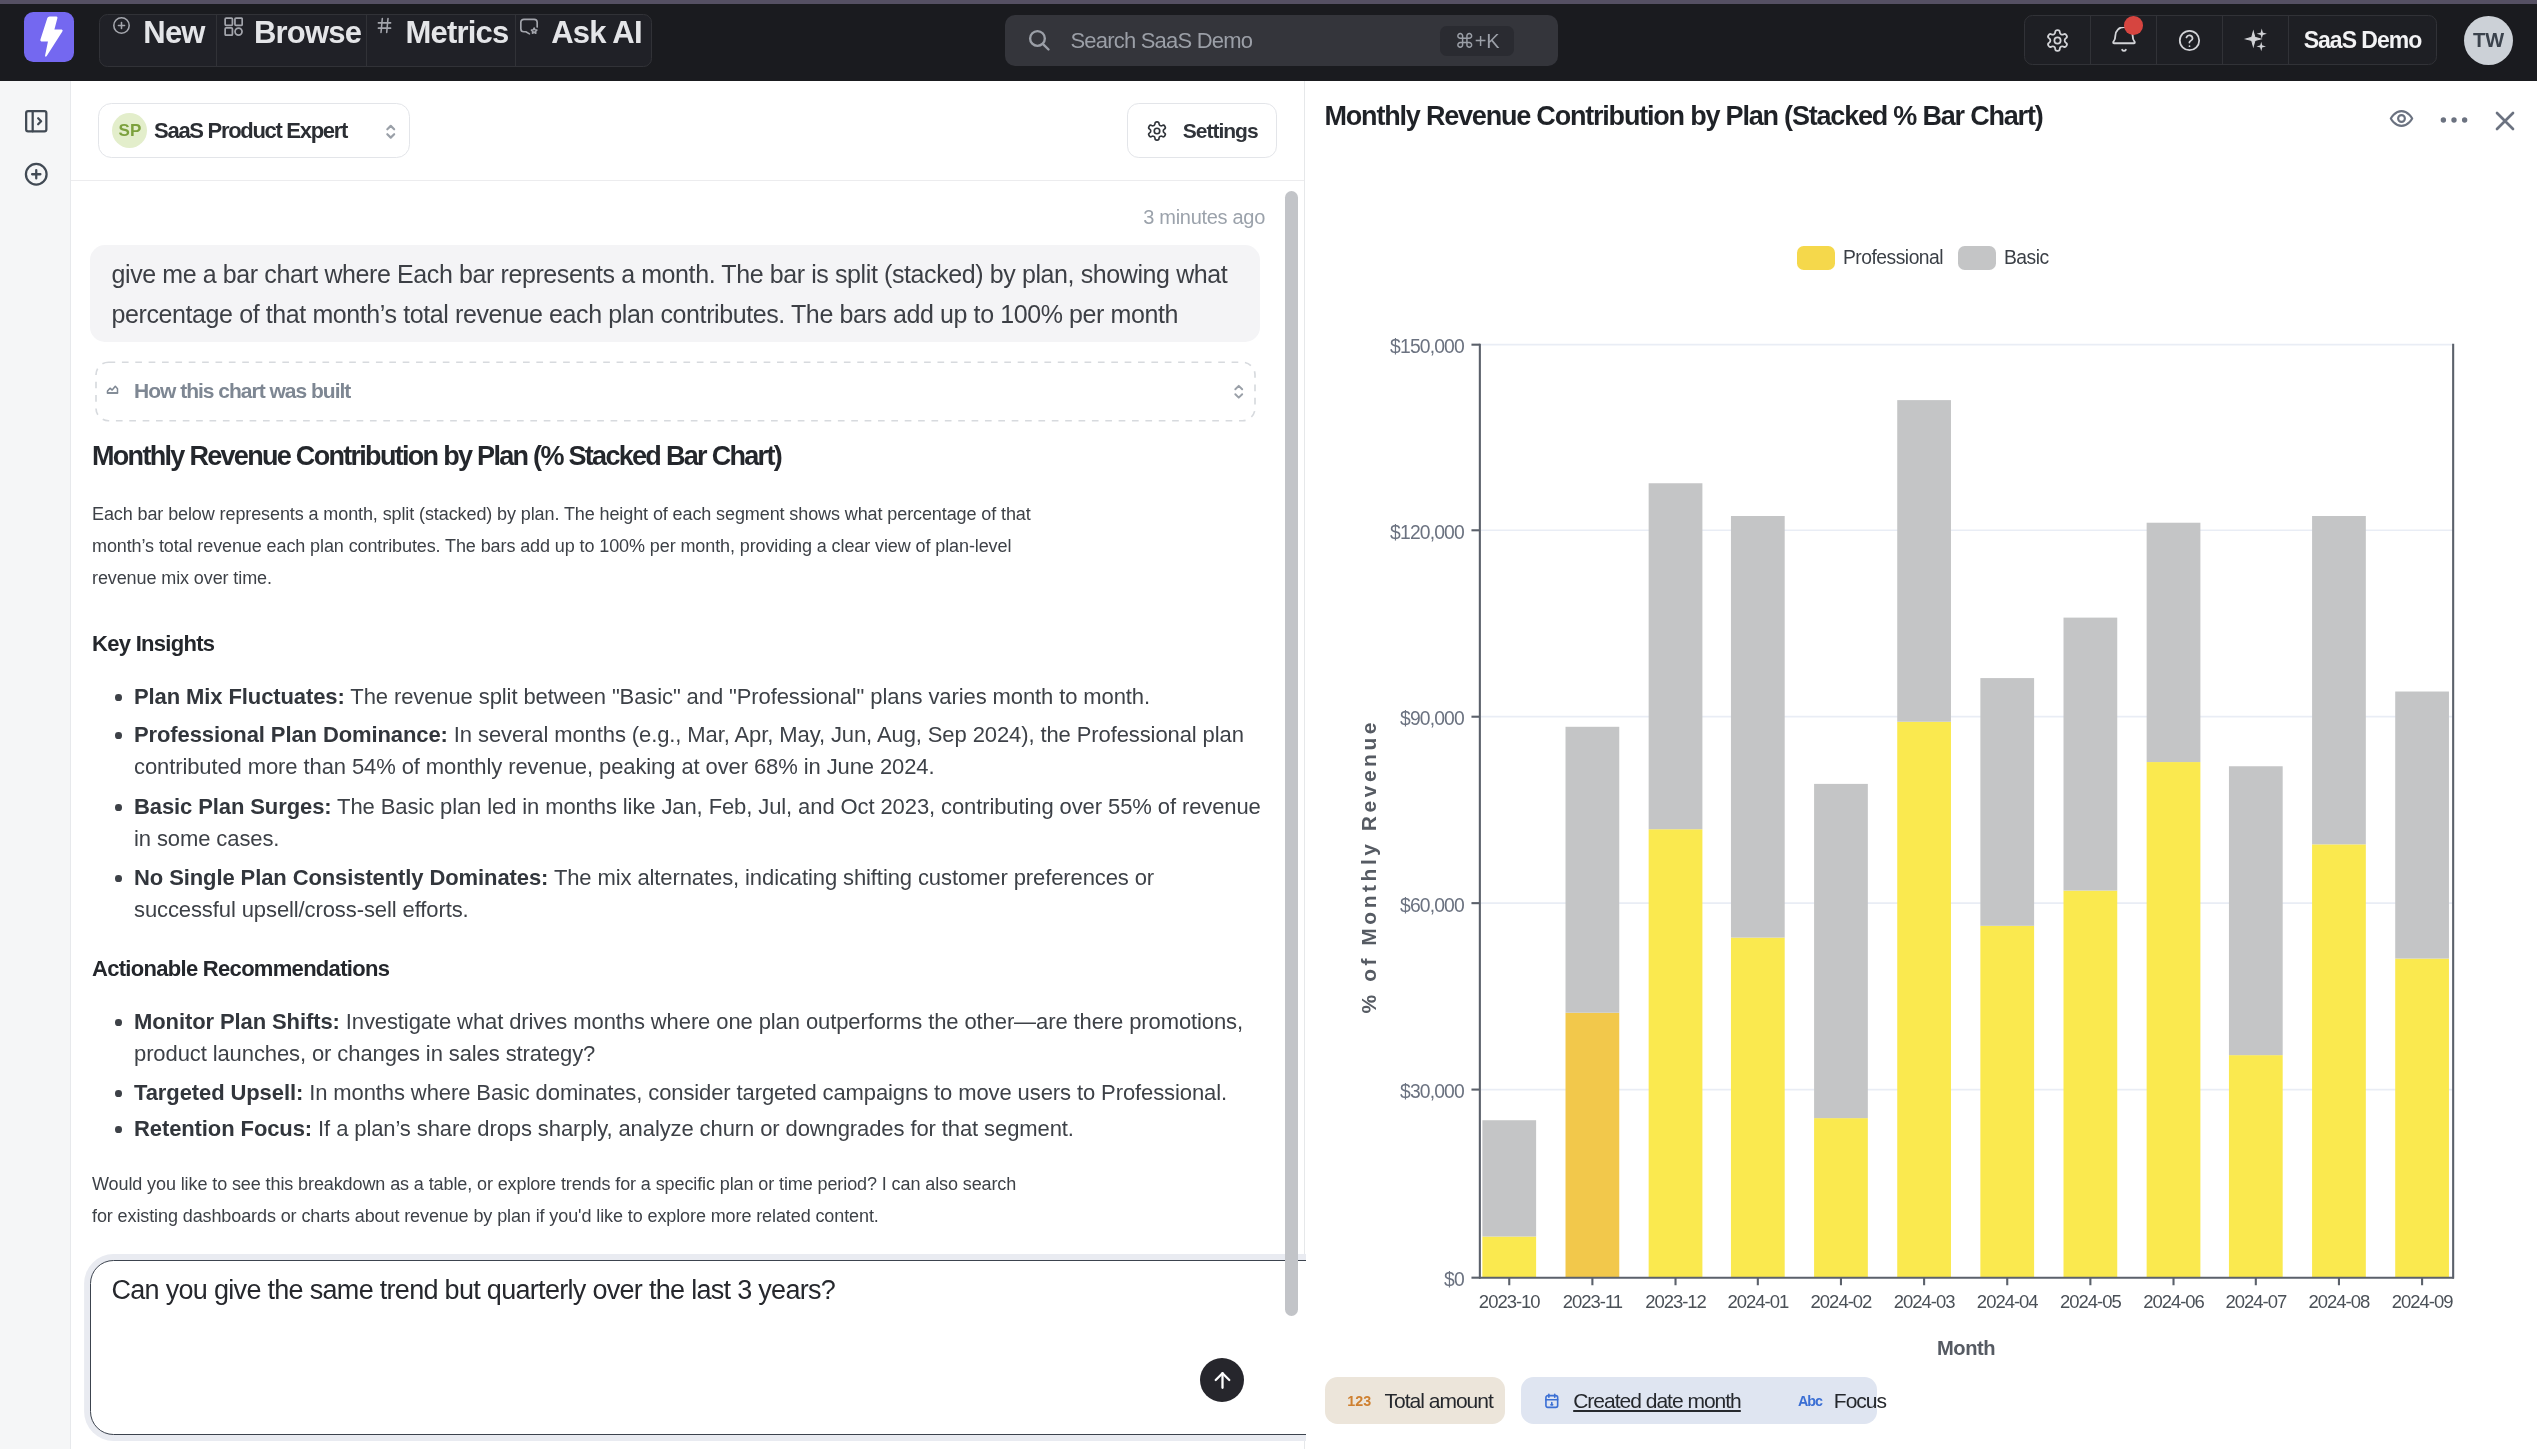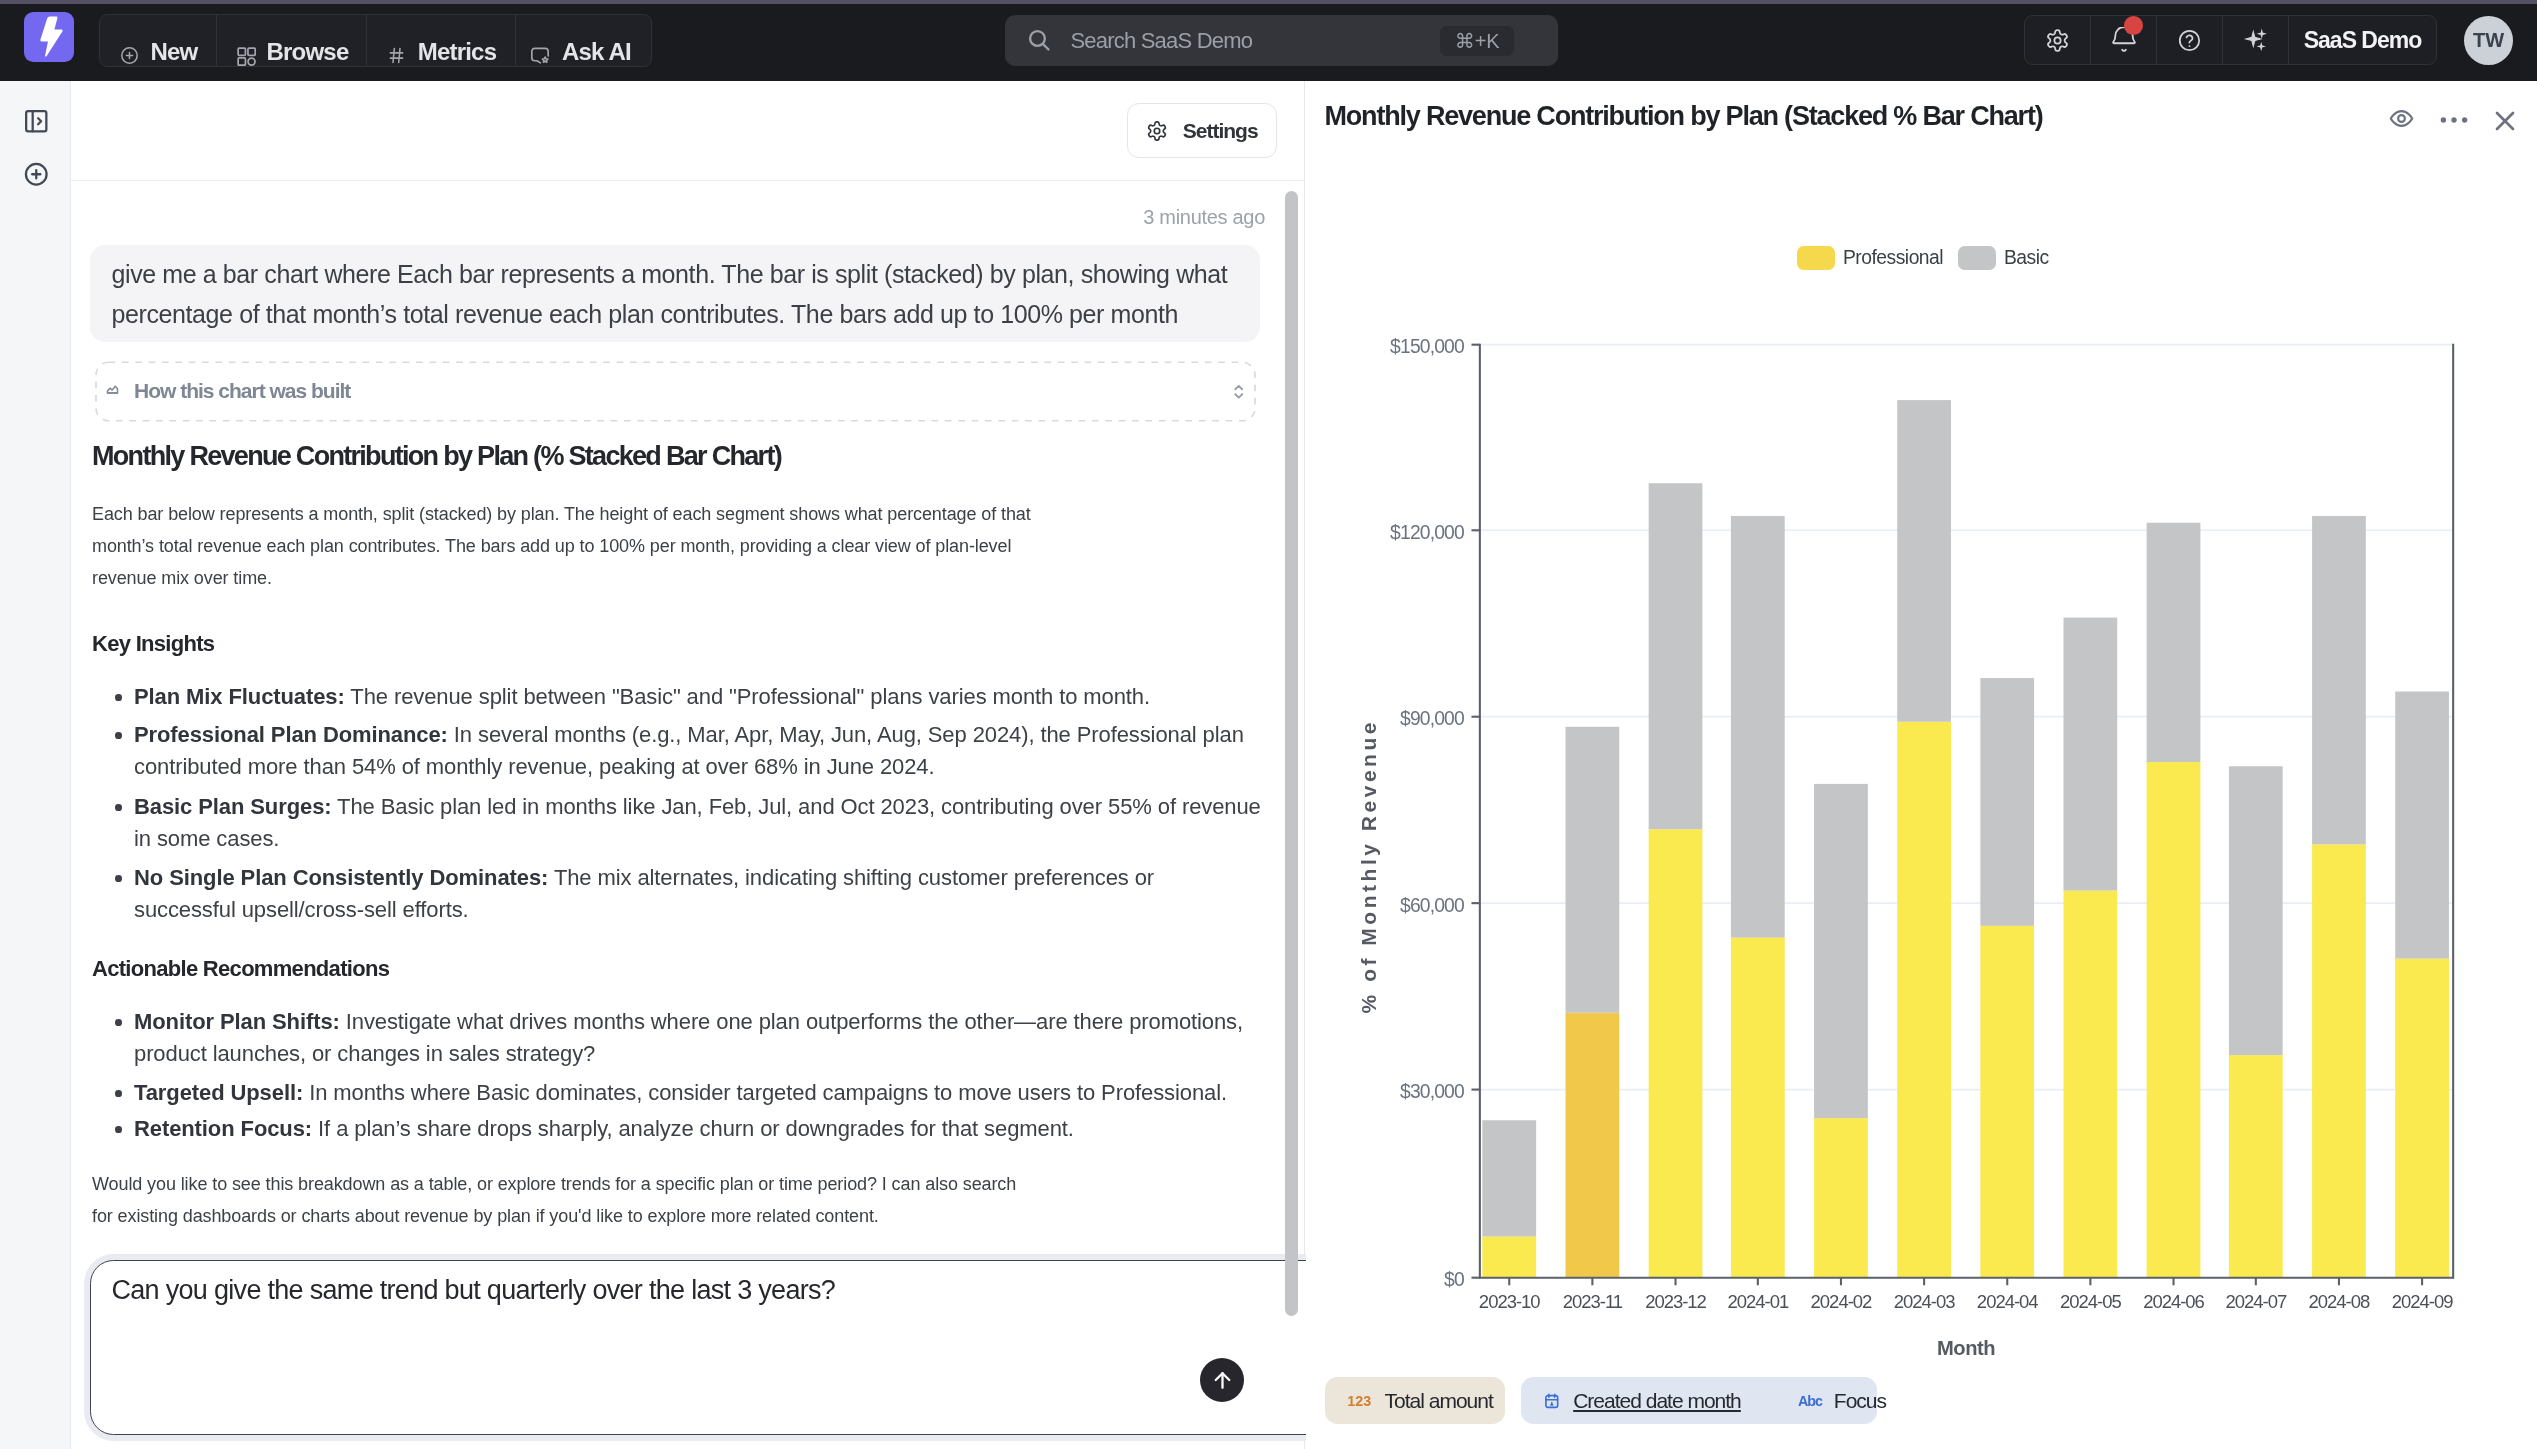--- a/index.html
+++ b/index.html
@@ -4,21 +4,21 @@
 <style>
 * { margin:0; padding:0; box-sizing:border-box; }
 html,body { width:2538px; height:1449px; overflow:hidden; background:#fff;
   font-family:"Liberation Sans", sans-serif; -webkit-font-smoothing:antialiased; }
 .abs { position:absolute; }
 
 #strip { position:absolute; left:0; top:0; width:2538px; height:4.2px; background:#555063; }
 #nav { position:absolute; left:0; top:4.2px; width:2538px; height:77px; background:#1a1b1f; }
 #logo { position:absolute; left:23.5px; top:11.8px; width:50px; height:50px; border-radius:9.2px; background:#7468f0; }
 .navgroup { position:absolute; top:14.3px; height:53px; display:flex; border:0.8px solid #313237; border-radius:8.4px; background:#202127; overflow:hidden; }
-.navbtn { display:flex; align-items:flex-end; justify-content:center; gap:11px; border-right:0.8px solid #313237; color:#e4e5e8; font-size:24px; font-weight:700; letter-spacing:-0.8px; white-space:nowrap; }
+.navbtn { display:flex; align-items:flex-start; justify-content:center; gap:11px; border-right:0.8px solid #313237; color:#e4e5e8; font-size:31px; font-weight:700; letter-spacing:-0.8px; white-space:nowrap; }
 .navbtn:last-child { border-right:none; }
 .navbtn svg { stroke:#a3a5ac; }
 #search { position:absolute; left:1005px; top:15px; width:553px; height:51px; background:#34353b; border-radius:10px; display:flex; align-items:center; }
 #search .ph { color:#9b9fa7; font-size:22px; letter-spacing:-0.8px; margin-left:17px; }
 #kbd { position:absolute; right:44px; top:11px; height:30px; padding:0 14.3px; background:#2a2b31; border-radius:6.7px; color:#9b9fa7; font-size:20px; line-height:30px; }
 #rightgrp { position:absolute; left:2024px; top:15px; height:50px; display:flex; border:0.8px solid #313237; border-radius:8.4px; background:#1e1f24; overflow:visible; }
 .rgcell { width:66px; display:flex; align-items:center; justify-content:center; border-right:0.8px solid #313237; position:relative; }
 .rgcell svg { stroke:#d2d3d7; }
 #saasdemo { display:flex; align-items:center; justify-content:center; width:147px; color:#f2f2f4; font-size:23px; font-weight:700; letter-spacing:-1px; white-space:nowrap; }
 #reddot { position:absolute; right:13.4px; top:0px; width:18.5px; height:18.5px; border-radius:50%; background:#d64540; }
@@ -134,20 +134,28 @@
       <path d="M9 3.5v17"></path>
       <path d="m13.6 9.5 2.5 2.5-2.5 2.5"></path>
     </svg>
   <svg style="position:absolute;left:22px;top:79px" width="28.5" height="28.5" viewBox="0 0 24 24" fill="none" stroke-width="1.9" stroke-linecap="round" stroke-linejoin="round">
       <circle cx="12" cy="12" r="8.7"></circle>
       <path d="M8.5 12h7M12 8.5v7"></path>
     </svg>
 </div>
 <div id="chat">
   <div id="chathead">
+    <div id="agent">
+      <div id="sp">SP</div>
+        <span class="nm">SaaS Product Expert</span>
+      <svg style="position:absolute;left:280px;top:16px" width="23.5" height="23.5" viewBox="0 0 24 24" fill="none" stroke="#9aa0a8" stroke-width="2.2" stroke-linecap="round" stroke-linejoin="round">
+          <path d="m8.5 9.5 3.5-3.5 3.5 3.5"></path>
+          <path d="m8.5 14.5 3.5 3.5 3.5-3.5"></path>
+        </svg>
+    </div>
     <div id="settingsbtn">
       <svg width="22" height="22" viewBox="0 0 24 24" fill="none" stroke-width="1.8" stroke-linecap="round" stroke-linejoin="round">
           <path d="M12.22 2h-.44a2 2 0 0 0-2 2v.18a2 2 0 0 1-1 1.73l-.43.25a2 2 0 0 1-2 0l-.15-.08a2 2 0 0 0-2.73.73l-.22.38a2 2 0 0 0 .73 2.73l.15.1a2 2 0 0 1 1 1.72v.51a2 2 0 0 1-1 1.74l-.15.09a2 2 0 0 0-.73 2.73l.22.38a2 2 0 0 0 2.73.73l.15-.08a2 2 0 0 1 2 0l.43.25a2 2 0 0 1 1 1.73V20a2 2 0 0 0 2 2h.44a2 2 0 0 0 2-2v-.18a2 2 0 0 1 1-1.73l.43-.25a2 2 0 0 1 2 0l.15.08a2 2 0 0 0 2.73-.73l.22-.39a2 2 0 0 0-.73-2.73l-.15-.08a2 2 0 0 1-1-1.74v-.5a2 2 0 0 1 1-1.74l.15-.09a2 2 0 0 0 .73-2.73l-.22-.38a2 2 0 0 0-2.73-.73l-.15.08a2 2 0 0 1-2 0l-.43-.25a2 2 0 0 1-1-1.73V4a2 2 0 0 0-2-2z"></path>
           <circle cx="12" cy="12" r="3"></circle>
         </svg>
       Settings
     </div>
   </div>
   <div id="timeago">3 minutes ago</div>
   <div id="bubble">

